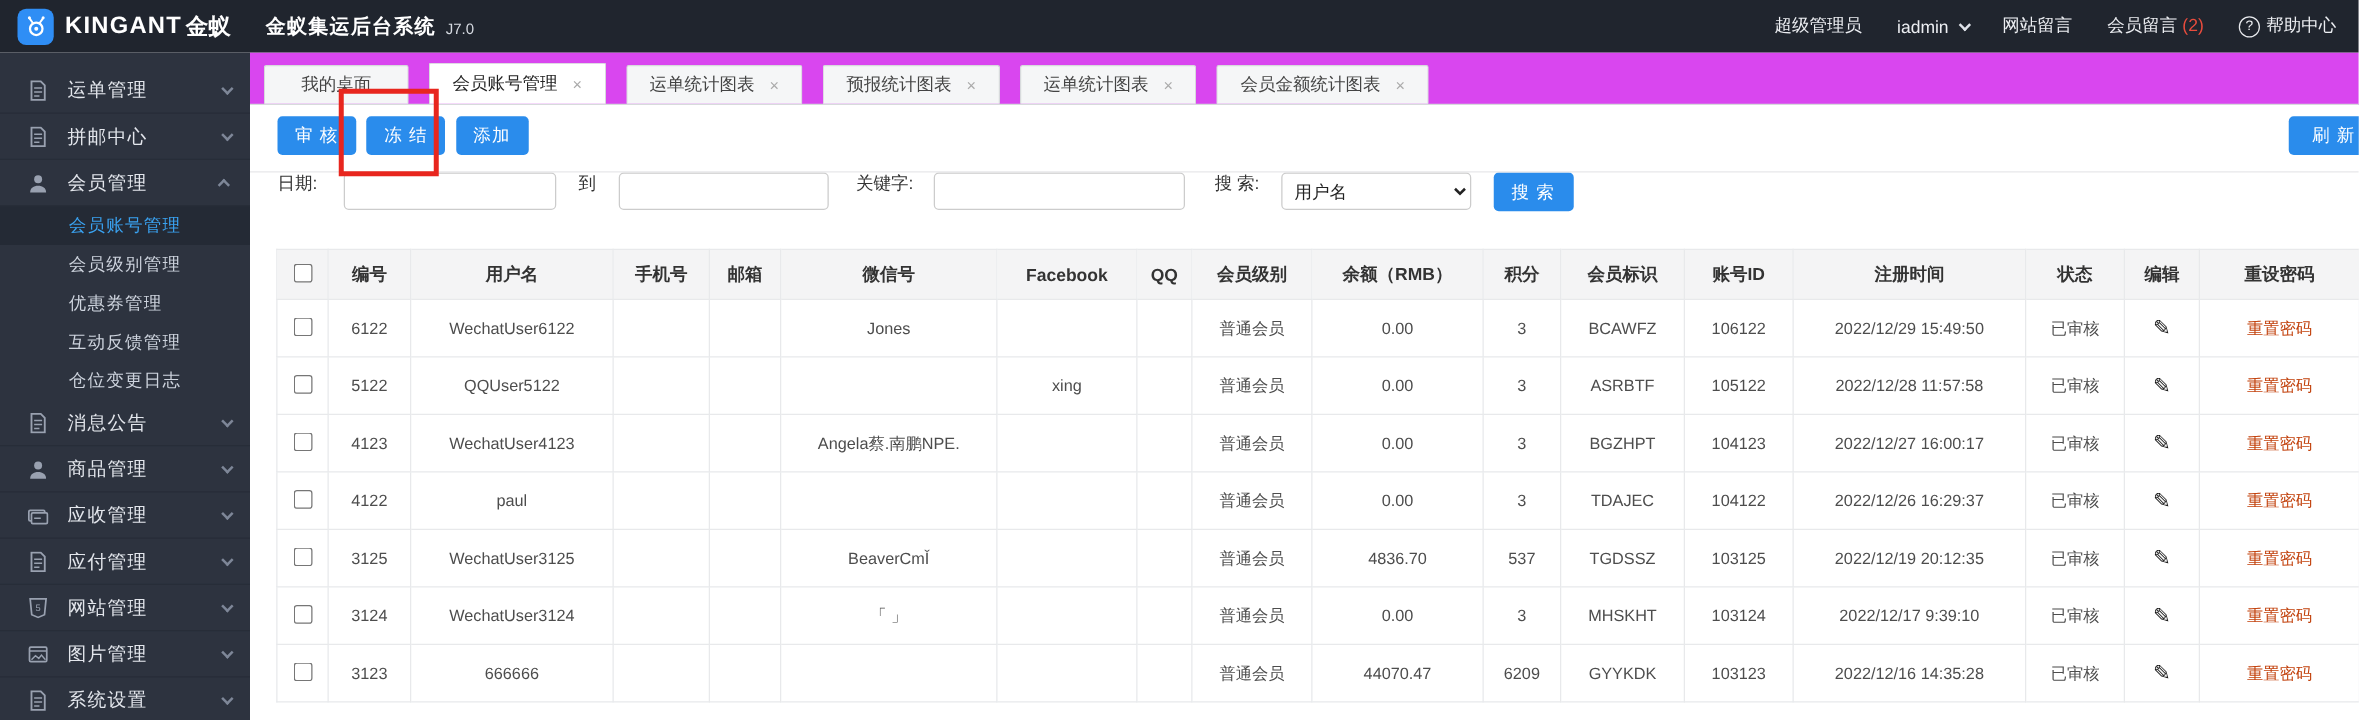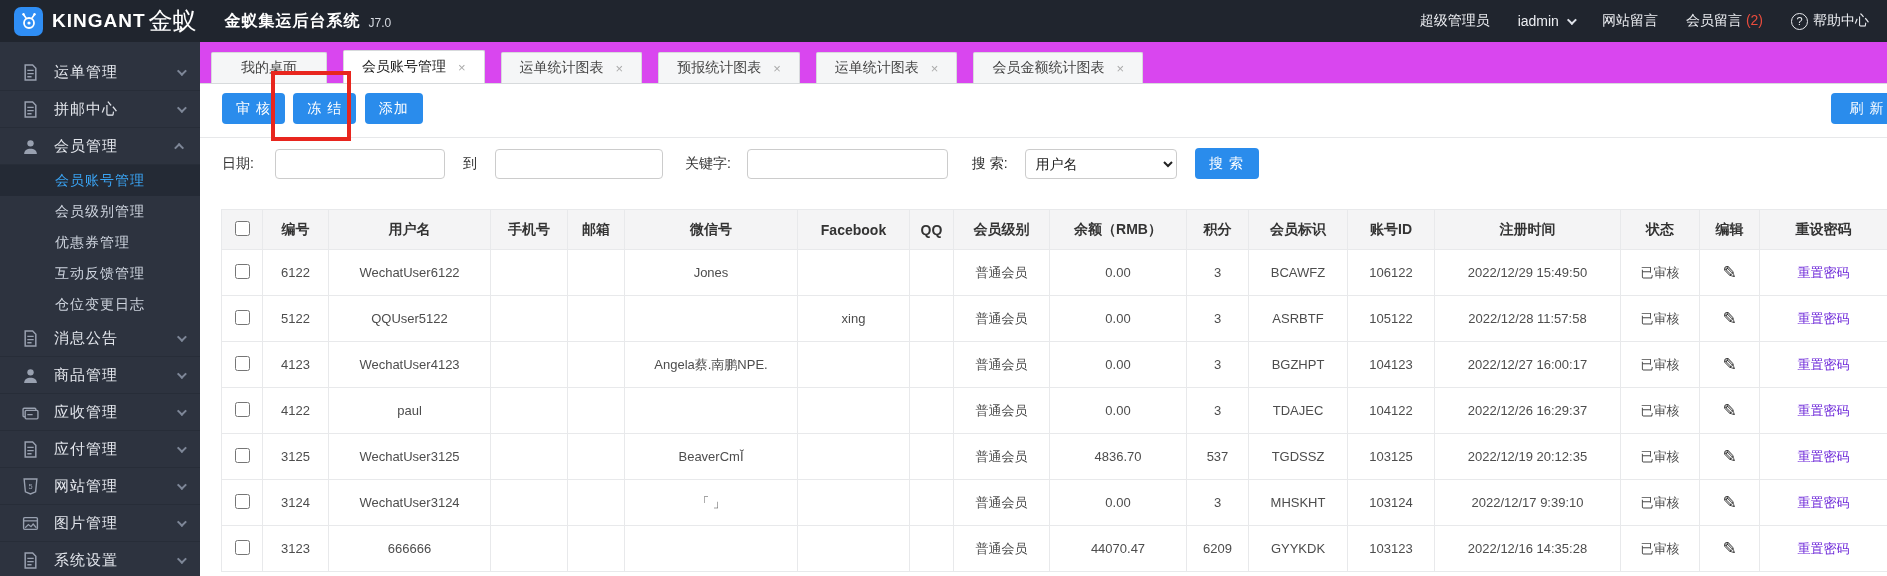--- a/index.html
+++ b/index.html
@@ -3,21 +3,21 @@
 <meta charset="utf-8">
 <style>
   * { margin:0; padding:0; box-sizing:border-box; }
   html,body { width:1887px; height:576px; overflow:hidden;
     font-family:"Liberation Sans","DejaVu Sans",sans-serif; background:#fff; position:relative; }
 
   
   .topbar { height:42px; background:#20252e; display:flex; align-items:center; padding:0 18px 0 14px; color:#fff; position:relative; z-index:5; }
   .logo-box { width:29px; height:29px; border-radius:7px; background:#2f8ef5; display:flex; align-items:center; justify-content:center; margin-right:9px; flex:0 0 auto; }
   .brand { font-size:19px; font-weight:bold; letter-spacing:1px; }
-  .brand-cn { font-size:24px; font-weight:normal; margin-left:3px;text-align:center; }
+  .brand-cn { font-size:18px; font-weight:bold; margin-left:3px;text-align:center; }
   .app-title { font-size:16px; font-weight:bold; margin-left:28px; letter-spacing:1px; }
   .version { font-size:12px; color:#d6dae1; margin-left:8px; margin-top:3px;text-align:center; }
   .topbar-right { margin-left:auto; display:flex; align-items:center; gap:28px; font-size:14px; color:#eceef2; }
   .user-menu { display:flex; align-items:center; gap:8px; cursor:pointer; }
   .chev { width:7px; height:7px; border-right:2px solid #aeb5c2; border-bottom:2px solid #aeb5c2; display:inline-block; transform:rotate(45deg) translateY(-2px); }
   .chev.white { border-color:#dfe3ea; }
   .badge-count { font-style:normal; color:#e84c3d; margin-left:4px; }
   .help-link { display:flex; align-items:center; white-space:nowrap; }
   .qmark { width:17px; height:17px; border:1.5px solid #e8eaee; border-radius:50%; display:inline-flex; align-items:center; justify-content:center; font-size:11px; margin-right:5px; font-style:normal; }
 
@@ -40,41 +40,41 @@
   .tabstrip { height:42px; background:#d946ef; border-bottom:1px solid #d7dadc; display:flex; align-items:flex-end; padding-left:11px; gap:16px; }
   .tab { height:31px; background:#f5f6f7; border:1px solid #d7dadc; border-bottom:none; display:flex; align-items:center; justify-content:center; padding:0 18px; font-size:14px; color:#444; min-width:116px; cursor:pointer; border-radius:2px 2px 0 0; }
   .tab.active { background:#fff; color:#222; height:33px; }
   .tab .x { margin-left:12px; color:#aaa; font-size:13px; cursor:pointer; }
 
   .panel { flex:1; background:#fff; position:relative; }
   .toolbar { height:54px; border-bottom:1px solid #e7e8ea; padding:9px 0 0 22px; position:relative; }
   .btn { display:inline-block; background:#2a8cec; color:#fff; font-size:14px; border:none; border-radius:4px; height:31px; padding:0 14px; margin-right:4px; cursor:pointer; letter-spacing:1px; font-family:inherit; }
   .btn-refresh { position:absolute; top:9px; right:-16px; margin:0; width:72px; }
 
-  .filters { display:flex; align-items:center; margin-top:10px; padding-left:22px; font-size:14px; color:#333;gap:10px; }
+  .filters { display:flex; padding-left:22px; font-size:14px; color:#333;gap:10px; }
   .filters label { white-space:nowrap; }
   .f-input { height:30px; border:1px solid #ccc; border-radius:4px; padding:0 8px; font-size:13px; font-family:inherit; outline:none; }
   .in-date1 { width:170px; margin-left:11px; }
   .lbl-to { margin:0 8px; }
   .in-date2 { width:168px; }
   .lbl-kw { margin-left:12px; }
   .in-kw { width:201px; margin-left:6px; }
   .lbl-search { margin-left:14px; }
   .f-select { height:30px; width:152px; margin-left:7px; border:1px solid #ccc; border-radius:4px; font-size:14px; padding:0 6px; font-family:inherit; color:#222; background:#fff; }
   .btn-search { margin-left:8px; width:64px; margin-right:0; }
 
   
   .tablewrap { margin:30px 0 0 21px; }
   table { border-collapse:collapse; table-layout:fixed; width:1666px; font-size:13px; color:#4d4d4d; }
   th, td { border:1px solid #e8e9eb; text-align:center; overflow:hidden; white-space:nowrap; }
   thead th { height:40px; background:#f4f4f5; font-size:14px; color:#333; font-weight:bold; }
   tbody td { height:46px; background:#fff; }
   input[type="checkbox"] { width:15px; height:15px; cursor:pointer; }
   .edit-pencil { font-size:17px; color:#1b1b1b; cursor:pointer; }
-  .reset-link { color:#6d28d9; cursor:pointer; }
+  .reset-link { color:#c2410c; cursor:pointer; }
 
   
   .annotation-rect { position:absolute; left:271px; top:71px; width:80px; height:70px; border:4px solid #e8261e; z-index:50; pointer-events:none; }
 </style>
 </head>
 <body>
 
 <div class="topbar">
   <div class="logo-box">
     <svg width="20" height="20" viewBox="0 0 20 20">

